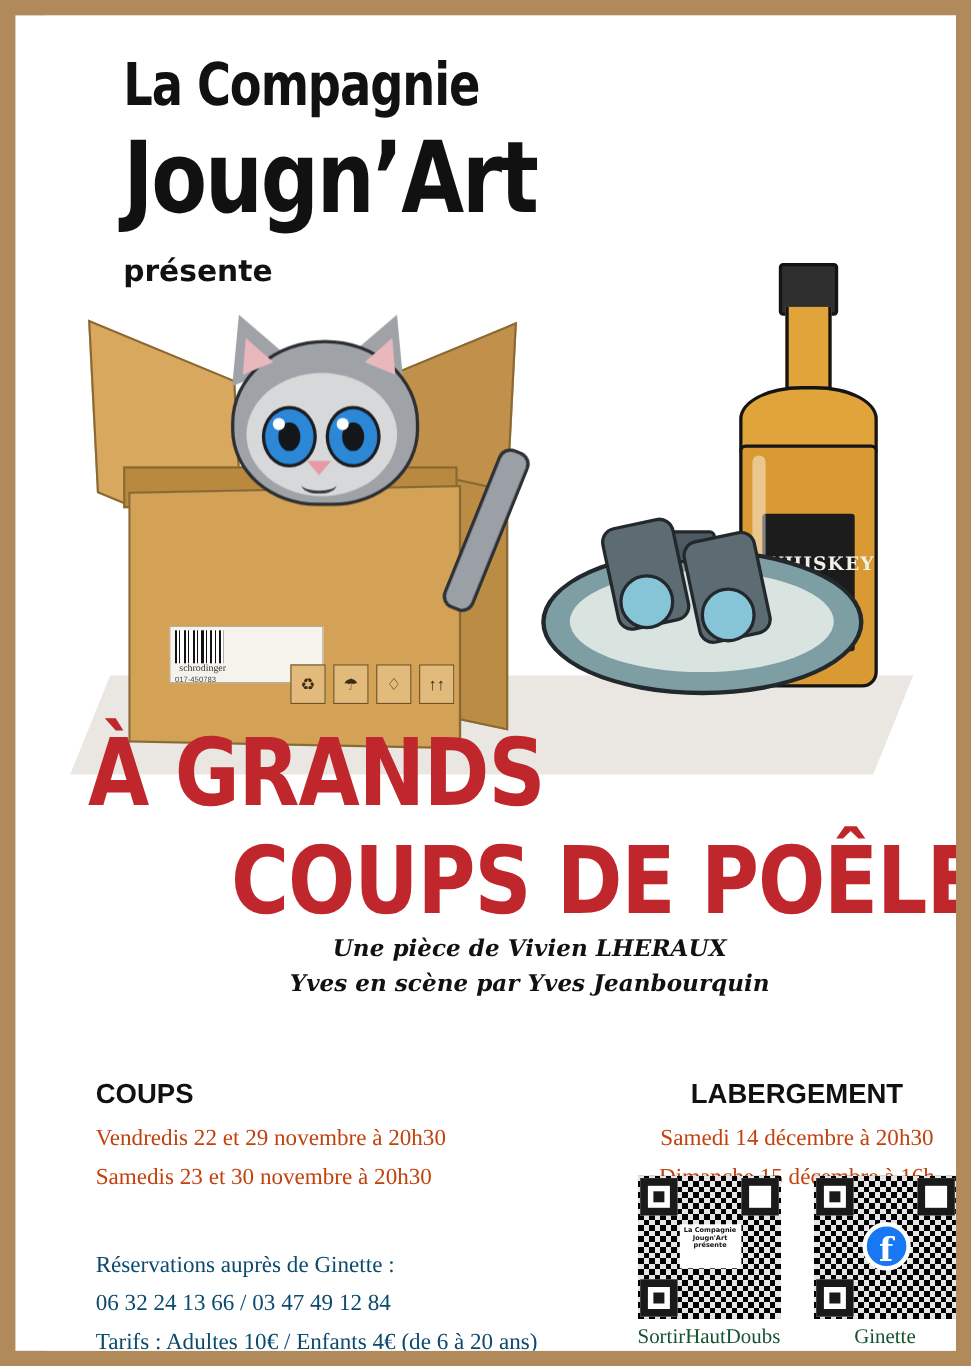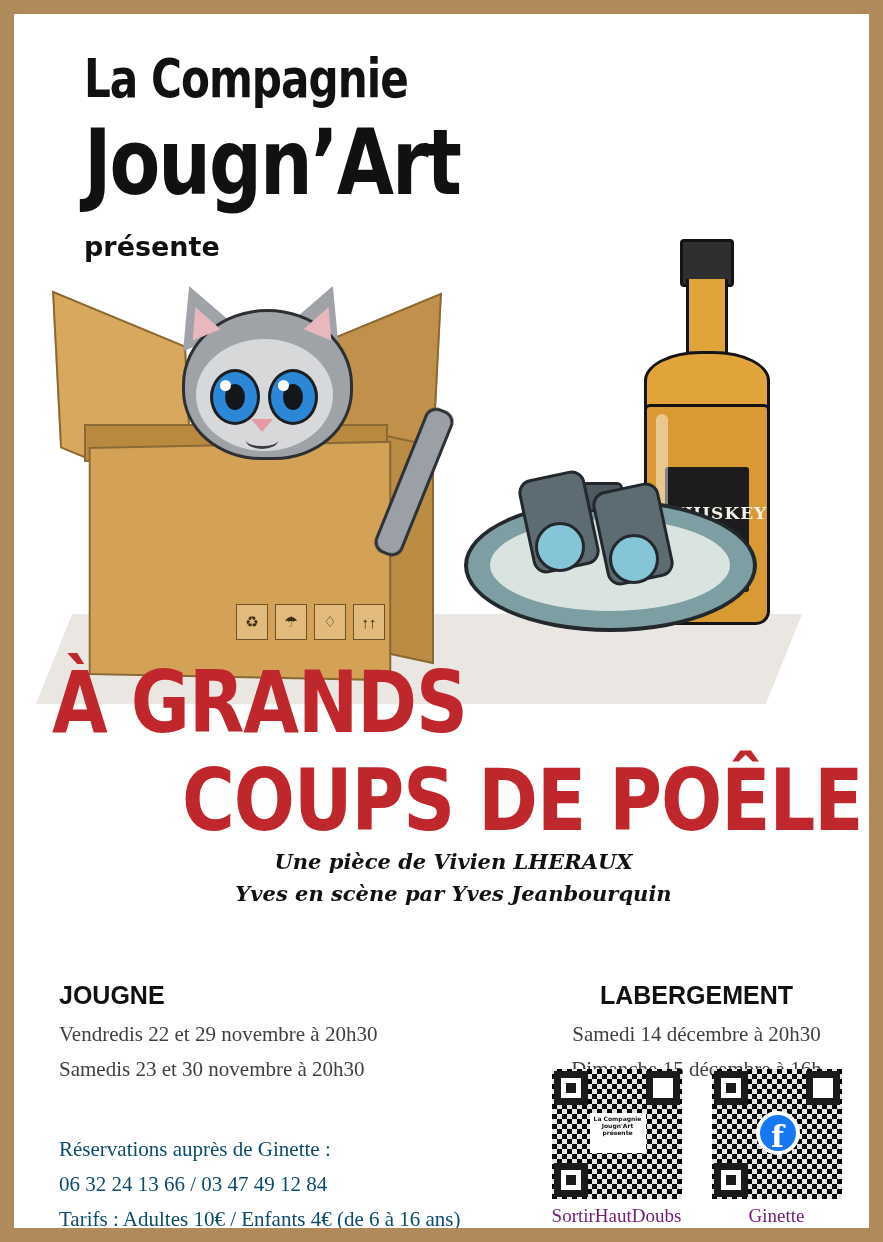--- a/index.html
+++ b/index.html
@@ -19,20 +19,21 @@
     height: 1242px;
     background: #ffffff;
     box-sizing: border-box;
     border: 14px solid #b08a5a;
     overflow: hidden;
   }
   .inner {
     position: absolute;
     inset: 0;
     background: #ffffff;
+    margin-left: 28px;
   }
 
   
   .company {
     position: absolute;
     left: 70px;
     top: 38px;
     width: 560px;
   }
   .company-line1 {
@@ -449,21 +450,21 @@
   .city {
     font-family: "Liberation Sans", sans-serif;
     font-weight: 700;
     font-size: 25px;
     color: #111;
     margin-bottom: 12px;
   }
   .date-line {
     font-family: "Liberation Serif", serif;
     font-size: 21px;
-    color: #404040;
+    color: #c2410c;
     margin-bottom: 10px;
   }
 
   .contact {
     position: absolute;
     left: 45px; top: 1123px;
     width: 500px;
     font-family: "Liberation Serif", serif;
     font-size: 21px;
     color: #0c4a6e;
@@ -520,21 +521,21 @@
     font-size: 30px;
     line-height: 44px;
     text-align: center;
     border: 4px solid #ffffff;
     box-sizing: border-box;
   }
   .qr-caption {
     margin-top: 6px;
     font-family: "Liberation Serif", serif;
     font-size: 19px;
-    color: #701a75;
+    color: #14532d;
   }
   .qr-mini-logo {
     position: absolute;
     left: 38px; top: 44px;
     width: 56px; height: 40px;
     background: #ffffff;
     font-size: 6px;
     line-height: 1.15;
     color: #111;
     font-family: "DejaVu Sans", sans-serif;
@@ -571,20 +572,25 @@
         </div>
         <div class="bot-gloss"></div>
       </div>
 
       <div class="flap flapL"></div>
       <div class="flap flapR"></div>
       <div class="box-side"></div>
       <div class="box-top"></div>
       <div class="box-body"></div>
 
+      <div class="label">
+        <span class="barcode"></span>
+        <span class="label-text">schrodinger</span>
+        <div class="label-code">017-450783</div>
+      </div>
 
       <div class="icons-row">
         <div class="pkg-icon">♻</div>
         <div class="pkg-icon">☂</div>
         <div class="pkg-icon">♢</div>
         <div class="pkg-icon">↑↑</div>
       </div>
 
       <div class="cat">
         <div class="ear earL"></div>
@@ -624,35 +630,35 @@
     </div>
 
     <div class="credits">
       <div>Une pièce de Vivien LHERAUX</div>
       <div>Yves en scène par Yves Jeanbourquin</div>
     </div>
 
 
     <div class="cols">
       <div class="col-left">
-        <div class="city">JOUGNE</div>
+        <div class="city">COUPS</div>
         <div class="date-line">Vendredis 22 et 29 novembre à 20h30</div>
         <div class="date-line">Samedis 23 et 30 novembre à 20h30</div>
       </div>
       <div class="col-right">
         <div class="city">LABERGEMENT</div>
         <div class="date-line">Samedi 14 décembre à 20h30</div>
         <div class="date-line">Dimanche 15 décembre à 16h</div>
       </div>
     </div>
 
     <div class="contact">
       <div>Réservations auprès de Ginette :</div>
       <div>06 32 24 13 66 / 03 47 49 12 84</div>
-      <div>Tarifs : Adultes 10€ / Enfants 4€  (de 6 à 16 ans)</div>
+      <div>Tarifs : Adultes 10€ / Enfants 4€  (de 6 à 20 ans)</div>
     </div>
 
     <div class="qr-wrap">
       <div class="qr-item">
         <div class="qr">
           <div class="fp3"></div>
           <div class="fpdot d1"></div>
           <div class="fpdot d2"></div>
           <div class="fpdot d3"></div>
           <div class="qr-mini-logo">La Compagnie<br>Jougn'Art<br>présente</div>

